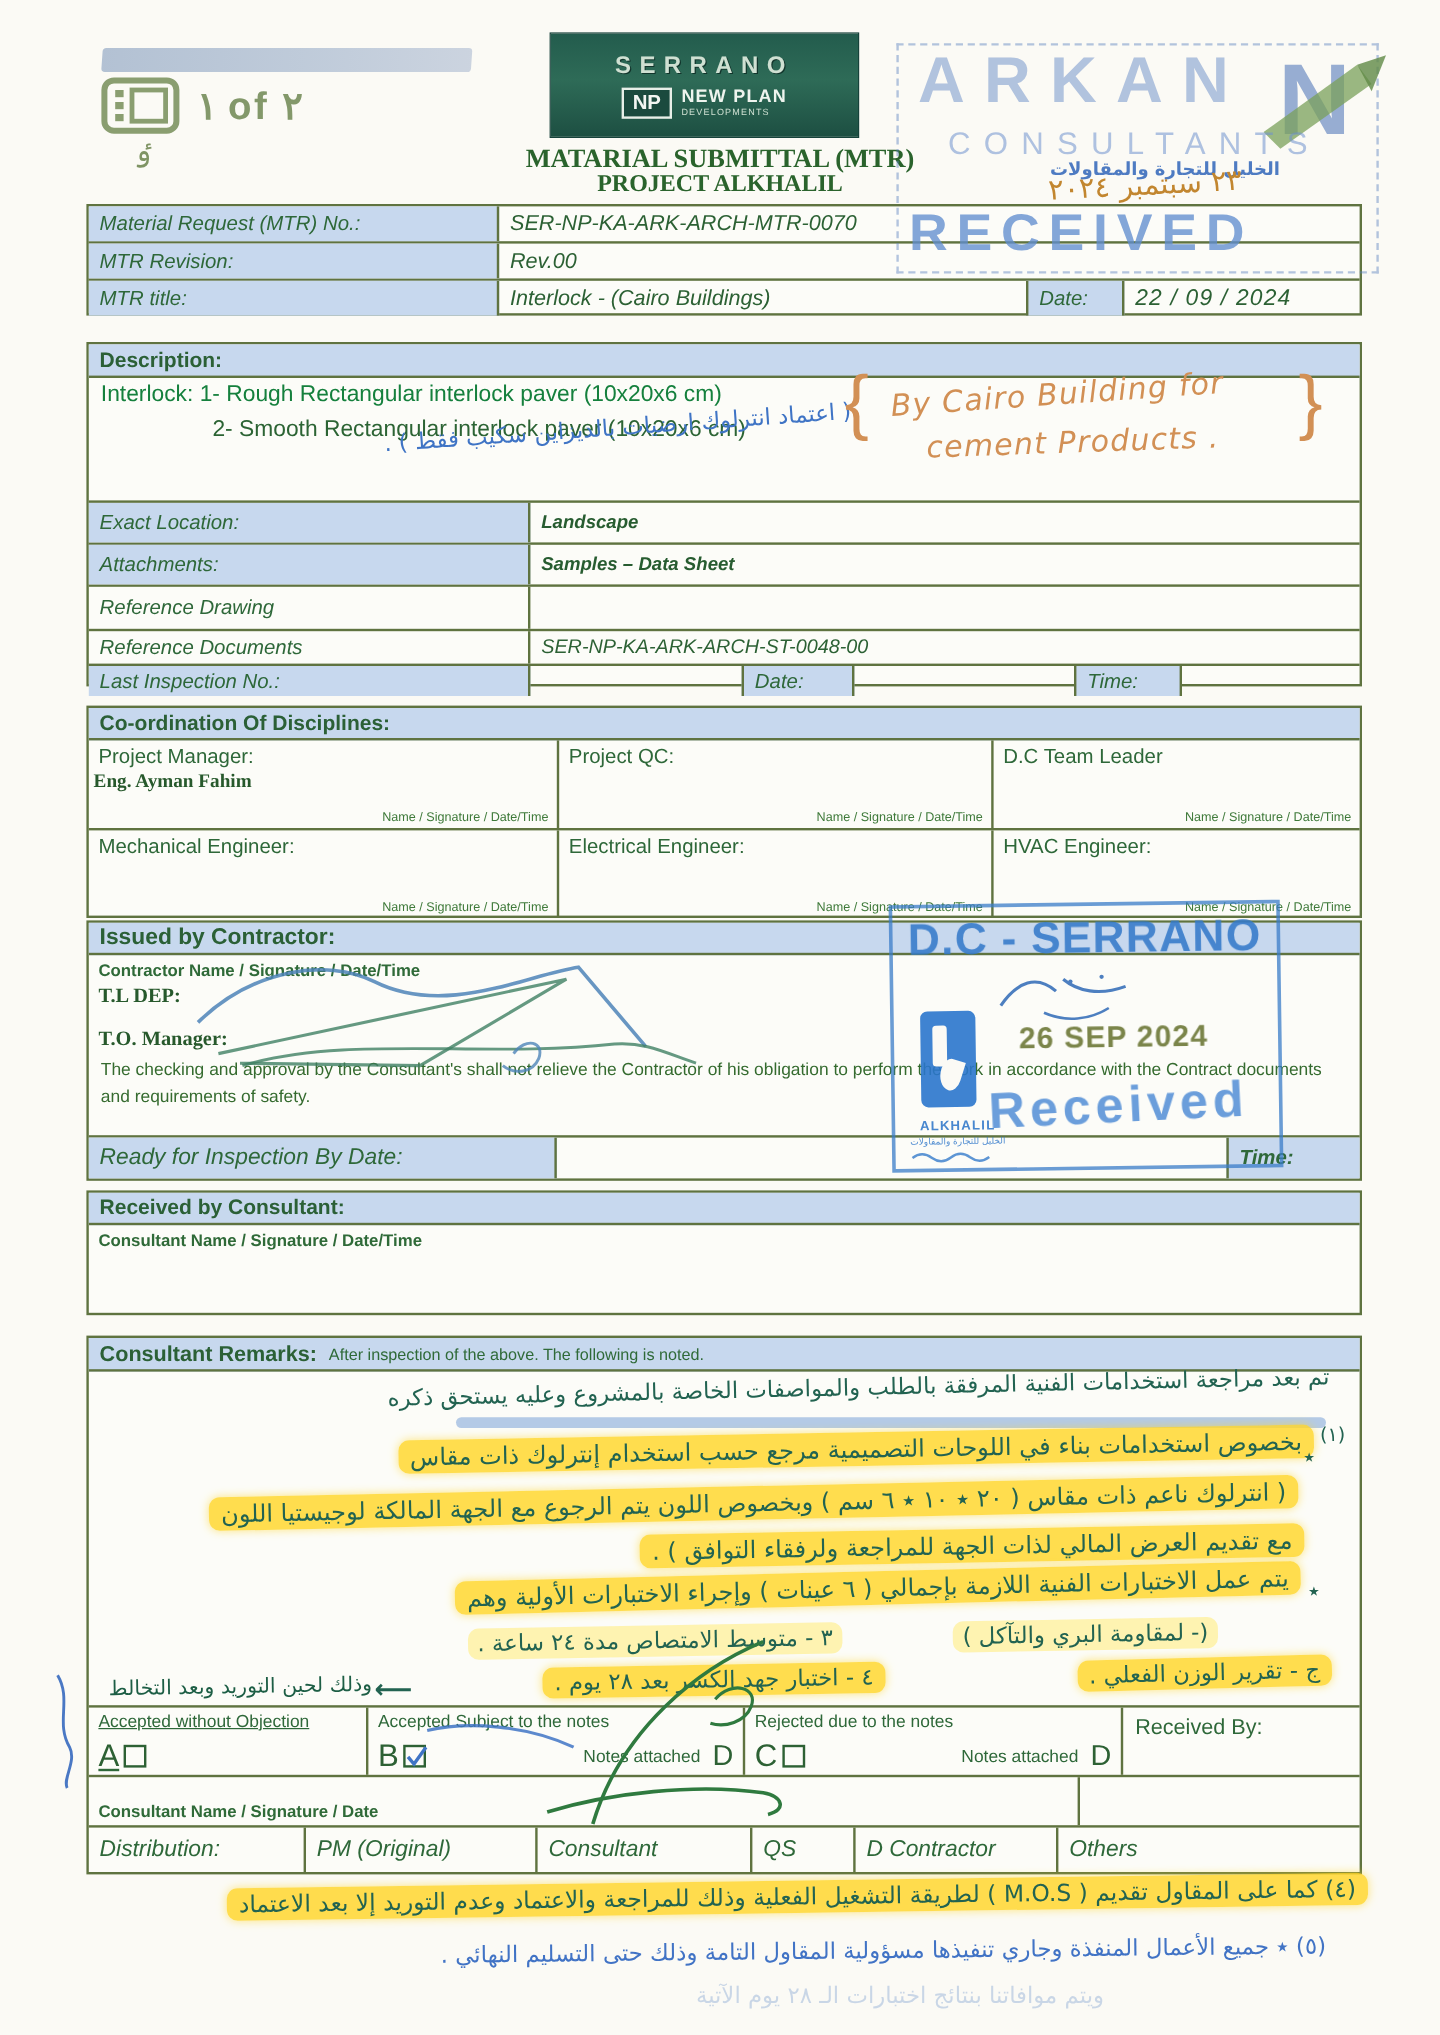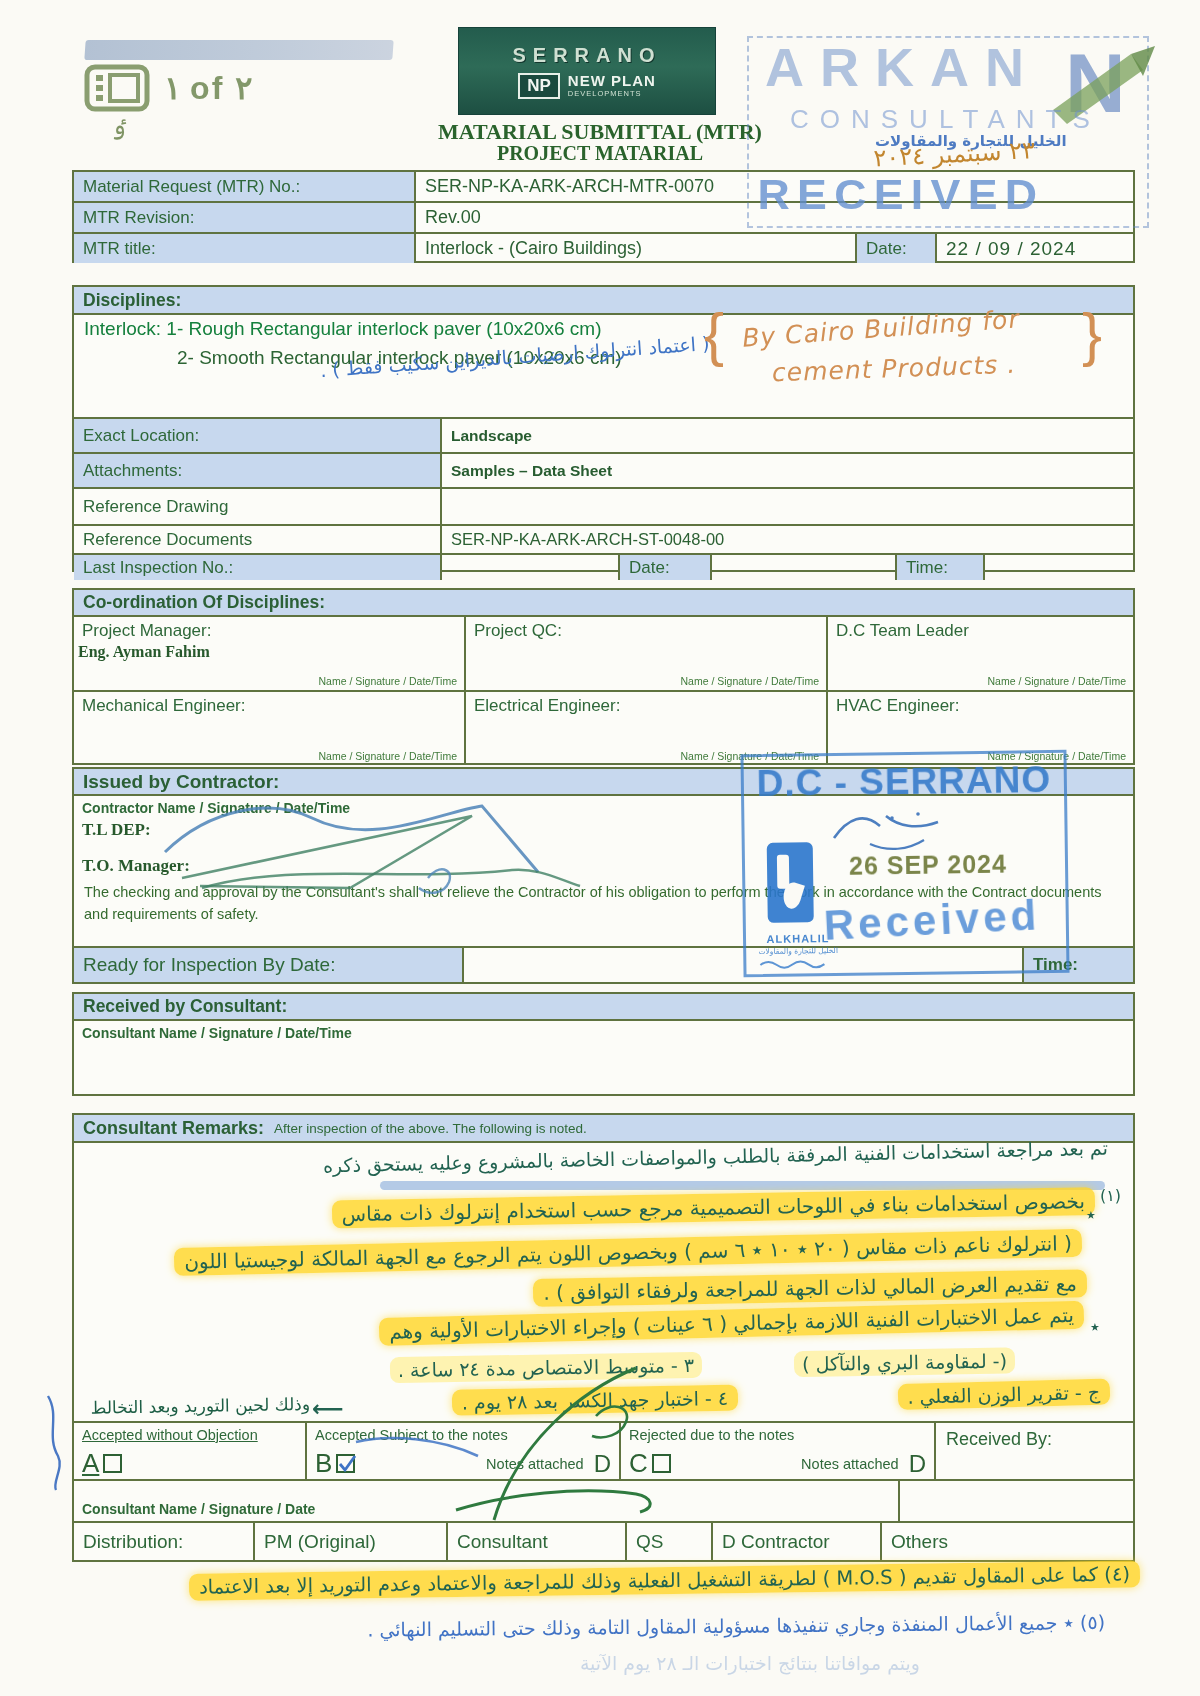--- a/index.html
+++ b/index.html
@@ -2,21 +2,21 @@
 <html><head>
 <meta charset="utf-8">
 <style>
   html,body{margin:0;padding:0;background:#d9d9d9;}
   .sheet{position:relative;width:1200px;height:1696px;background:#fbfaf5;overflow:hidden;
          font-family:"Liberation Sans",sans-serif;color:#2e6839;}
   .abs{position:absolute;box-sizing:border-box;}
   .tbl{position:absolute;left:72px;width:1063px;border:2px solid #5f7340;box-sizing:border-box;background:rgba(255,255,255,.35);}
   .row{display:flex;border-bottom:2px solid #5f7340;box-sizing:border-box;align-items:stretch;}
   .row.last{border-bottom:none;border-radius:11px;}
-  .cell{box-sizing:border-box;display:flex;align-items:center;padding:2px 9px;}
+  .cell{box-sizing:border-box;display:flex;align-items:center;padding:2px 9px;font-style:italic;}
   .lblbg{background:#c7d8ee;}
   .brd-r{border-right:2px solid #5f7340;}
   .hdrbar{background:#c7d8ee;border-bottom:2px solid #5f7340;display:flex;align-items:center;
           padding:2px 9px;font-weight:bold;font-size:17.5px;color:#2b6036;box-sizing:border-box;}
   .serif{font-family:"Liberation Serif",serif;}
   .siglab{position:absolute;right:7px;bottom:3px;font-size:10.5px;color:#3f7a3a;}
   .hand{font-family:"DejaVu Sans",sans-serif;white-space:nowrap;}
   .hl{background:rgba(255,213,40,.82);box-shadow:0 0 8px rgba(255,213,40,.6);border-radius:9px;padding:2px 10px;}
   .softhl{background:rgba(255,236,130,.6);border-radius:9px;padding:2px 8px;}
   .greenink{color:#226351;}
@@ -48,21 +48,21 @@
     <div style="display:flex;align-items:center;gap:8px;margin-top:6px;">
       <span style="border:2px solid #e8efe8;color:#f2f6f2;font-weight:bold;font-size:17px;padding:1px 7px;background:#1b4a3e;">NP</span>
       <span style="display:flex;flex-direction:column;line-height:1;">
         <span style="color:#eef4ee;font-weight:bold;font-size:15px;letter-spacing:1px;">NEW PLAN</span>
         <span style="color:#cfe0d2;font-size:7.5px;letter-spacing:1px;margin-top:2px;">DEVELOPMENTS</span>
       </span>
     </div>
   </div>
 
   <div class="abs serif" style="left:380px;top:119px;width:440px;text-align:center;font-size:22px;font-weight:bold;color:#2a632c;">MATARIAL SUBMITTAL (MTR)</div>
-  <div class="abs serif" style="left:380px;top:142px;width:440px;text-align:center;font-size:20px;font-weight:bold;color:#2a632c;">PROJECT MATARIAL</div>
+  <div class="abs serif" style="left:380px;top:142px;width:440px;text-align:center;font-size:20px;font-weight:bold;color:#2a632c;">PROJECT ALKHALIL</div>
 
   <div class="abs" style="left:735px;top:30px;width:428px;height:202px;z-index:6;">
     <div class="abs" style="left:12px;top:6px;width:402px;height:192px;border:2px dashed rgba(92,130,192,.45);"></div>
     <div class="abs" style="left:30px;top:6px;font-size:54px;font-weight:bold;letter-spacing:16px;color:rgba(104,140,200,.5);filter:blur(.6px);">ARKAN</div>
     <svg class="abs" style="left:300px;top:2px;" width="115" height="110">
       <text x="30" y="80" font-size="84" font-weight="bold" fill="rgba(70,110,180,.55)" font-family="Liberation Sans,sans-serif">N</text>
       <polygon points="18,78 96,22 108,38 32,92" fill="rgba(122,160,90,.75)"></polygon>
       <polygon points="96,22 120,14 108,44" fill="rgba(96,138,70,.8)"></polygon>
     </svg>
     <div class="abs" style="left:55px;top:74px;font-size:26px;letter-spacing:11px;color:rgba(112,146,205,.55);filter:blur(.4px);">CONSULTANTS</div>
@@ -82,21 +82,21 @@
     </div>
     <div class="row last" style="height:29px;">
       <div class="cell lblbg brd-r" style="width:342px;font-size:17px;">MTR title:</div>
       <div class="cell" style="flex:1;font-size:18px;color:#2c6134;">Interlock - (Cairo Buildings)</div>
       <div class="cell lblbg brd-r" style="width:82px;border-left:2px solid #5f7340;font-size:17px;">Date:</div>
       <div class="cell" style="width:196px;font-size:19px;color:#2c6134;letter-spacing:1px;">22 / 09 / 2024</div>
     </div>
   </div>
 
   <div class="tbl" style="top:285px;height:287px;">
-    <div class="hdrbar" style="height:28px;">Disciplines:</div>
+    <div class="hdrbar" style="height:28px;">Description:</div>
     <div style="position:relative;height:104px;border-bottom:2px solid #5f7340;box-sizing:border-box;">
       <div class="abs" style="left:10px;top:3px;font-size:19px;color:#15803d;">Interlock: 1- Rough Rectangular interlock paver  (10x20x6 cm)</div>
       <div class="abs" style="left:103px;top:32px;font-size:19px;color:#2c6434;">2- Smooth Rectangular interlock paver (10x20x6 cm)</div>
     </div>
     <div class="row" style="height:35px;">
       <div class="cell lblbg brd-r" style="width:368px;font-size:17px;">Exact Location:</div>
       <div class="cell" style="flex:1;font-size:15.5px;font-weight:bold;color:#275c30;">Landscape</div>
     </div>
     <div class="row" style="height:35px;">
       <div class="cell lblbg brd-r" style="width:368px;font-size:17px;">Attachments:</div>

